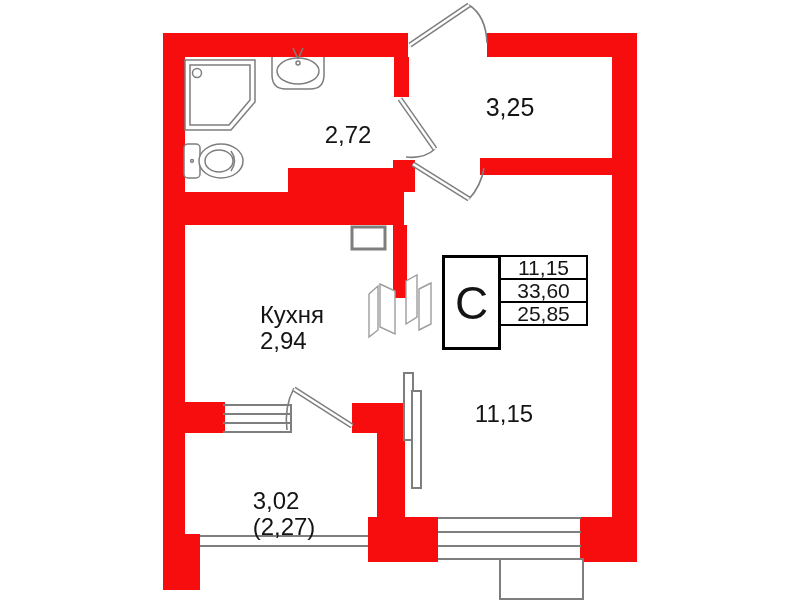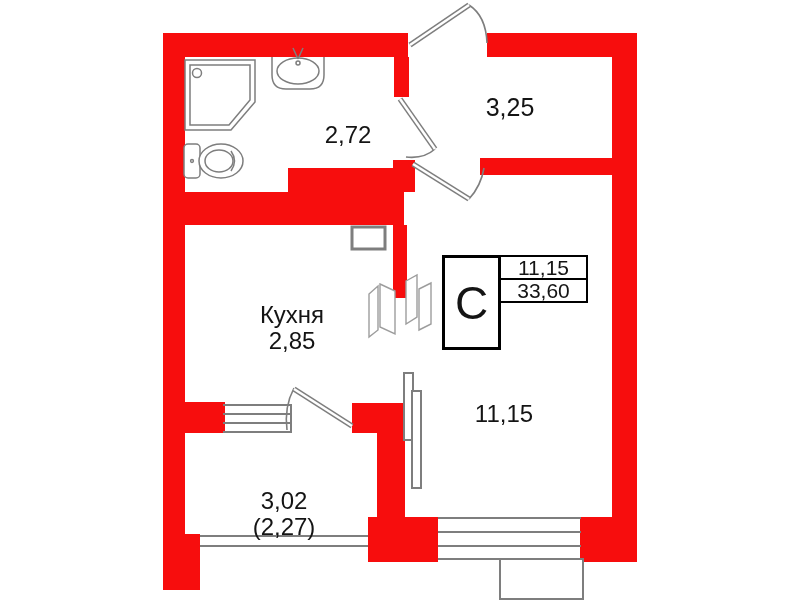--- a/index.html
+++ b/index.html
@@ -3,21 +3,21 @@
 <meta charset="utf-8">
 <style>
   html,body{margin:0;padding:0;background:#ffffff;}
   #stage{
     position:relative;width:800px;height:604px;background:#ffffff;overflow:hidden;
     font-family:"Liberation Sans","DejaVu Sans",sans-serif;color:var(--text,#141414);
   }
   .wall{position:absolute;background:var(--wall,#f70d0d);}
   #fixtures{position:absolute;left:0;top:0;width:800px;height:604px;}
   .room-label{
-    position:absolute;transform:translate(-50%,-50%);text-align:center;
+    position:absolute;transform:translate(-50%,-50%);text-align:left;
     font-size:24px;line-height:26px;color:var(--text,#141414);white-space:nowrap;
   }
   .room-label.big{font-size:25px;}
   
   .itable{position:absolute;left:442px;top:255px;display:flex;align-items:flex-start;}
   .itable-type{
     box-sizing:border-box;width:59px;height:95px;border:3px solid #000;background:#fff;
     display:flex;align-items:center;justify-content:center;font-size:46px;
   }
   .itable-col{display:flex;flex-direction:column;margin-left:-2px;}
@@ -141,33 +141,34 @@
   <div class="room-label" style="left:348px;top:135px">
     <span>2,72</span>
   </div>
 
   <div class="room-label big" style="left:510px;top:107px">
     <span>3,25</span>
   </div>
 
   <div class="room-label" style="left:292px;top:328px">
     <div>Кухня</div>
-    <div>2,85</div>
+    <div>2,94</div>
   </div>
 
   <div class="room-label" style="left:504px;top:414px">
     <span>11,15</span>
   </div>
 
   <div class="room-label" style="left:284px;top:514px">
     <div>3,02</div>
     <div>(2,27)</div>
   </div>
 
   <div class="itable">
     <div class="itable-type">С</div>
     <div class="itable-col">
       <div class="itable-cell">11,15</div>
       <div class="itable-cell">33,60</div>
+      <div class="itable-cell">25,85</div>
     </div>
   </div>
 
 </div>
 
 </body></html>

